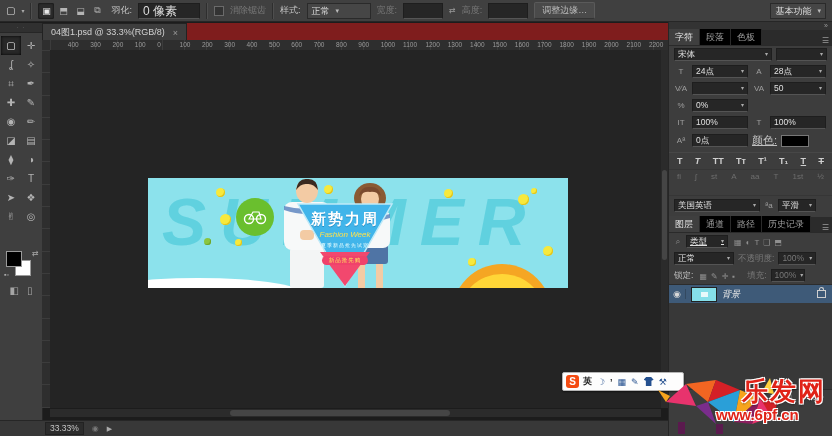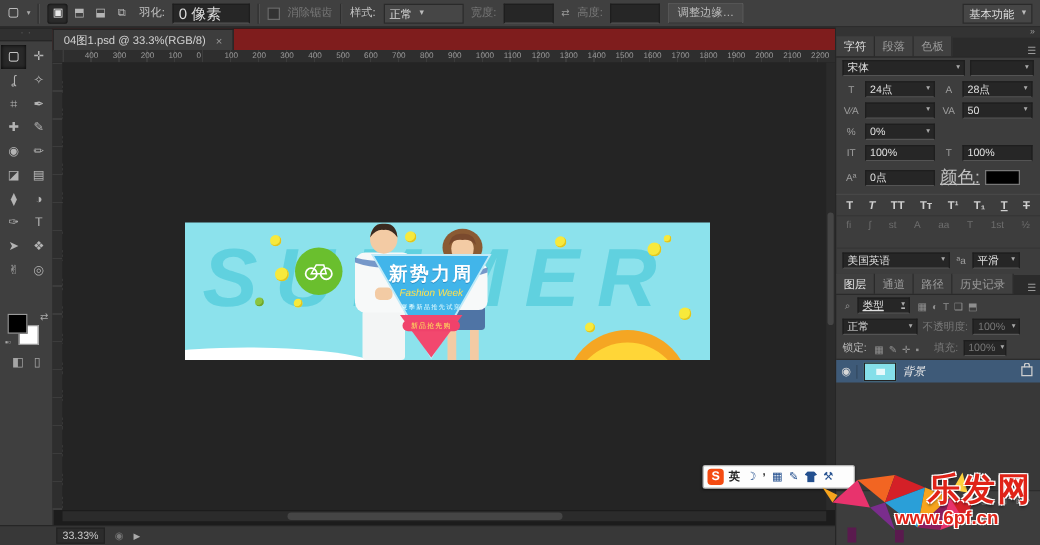--- a/index.html
+++ b/index.html
@@ -70,21 +70,21 @@
   #banner-title{font-size:15px;font-weight:bold;letter-spacing:2px;text-shadow:0 1px 0 rgba(0,80,140,.4);}
   #banner-sub{font-size:8px;color:#ffe14d;font-style:italic;margin-top:1px;}
   #banner-tag{font-size:5px;color:#eaffff;margin-top:3px;letter-spacing:1px;}
   #banner-btn{display:inline-block;margin-top:3px;background:#f0426b;color:#ffe95c;font-size:5.5px;
      padding:1px 7px;border-radius:5px;letter-spacing:1px;}
   
   #dock{left:668px;top:22px;width:164px;height:414px;background:#3d3d3d;border-left:1px solid #262626;
      font-size:9px;color:#c9c9c9;box-sizing:border-box;}
   #dock-collapse{height:8px;text-align:right;color:#9a9a9a;font-size:7px;line-height:8px;padding-right:4px;background:#333;}
   .ptabs{display:flex;background:#2b2b2b;align-items:flex-end;height:15px;border-bottom:1px solid #2a2a2a;}
-  .ptab{padding:2px 6px 1px;font-size:9px;color:#9c9c9c;background:#404040;border-right:1px solid #2a2a2a;}
+  .ptab{padding:2px 6px 1px;font-size:9px;color:#9c9c9c;background:#000000;border-right:1px solid #2a2a2a;}
   .ptab.active{background:#3f3f3f;color:#e2e2e2;}
   .pmenu{margin-left:auto;color:#9a9a9a;font-size:8px;padding-right:3px;}
   .prow{display:flex;align-items:center;gap:4px;padding:2px 5px;}
   .cell-ic{color:#9f9f9f;font-size:8px;width:14px;text-align:center;}
   .in{background:#262626;border:1px solid #1e1e1e;border-bottom-color:#545454;color:#e0e0e0;
       font-size:8.5px;height:11px;line-height:11px;padding:0 3px;display:flex;align-items:flex-end;}
   .in .caret{margin-left:auto;font-size:6px;color:#aaa;padding-left:4px;}
   .w56{width:48px;}
   .tstyles{display:flex;justify-content:space-between;padding:3px 8px;border-top:1px solid #474747;margin-top:2px;}
   .tstyles .ic{color:#cfcfcf;font-size:9px;font-weight:bold;}
@@ -388,21 +388,21 @@
     <span class="cell-ic">T</span>
     <div class="in w56">
       <span>100%</span>
     </div>
   </div>
   <div class="prow">
     <span class="cell-ic">Aª</span>
     <div class="in w56">
       <span>0点</span>
     </div>
-    <span style="color:#c0c0c0;font-size:14px;text-decoration:underline;">颜色:</span>
+    <span style="color:#c0c0c0;font-size:11px;text-decoration:underline;">颜色:</span>
     <div id="color-swatch"></div>
   </div>
   <div class="tstyles">
       <span class="ic">T</span>
       <span class="ic i">T</span>
       <span class="ic">TT</span>
       <span class="ic">Tᴛ</span>
       <span class="ic">T¹</span>
       <span class="ic">T₁</span>
       <span class="ic u">T</span>

